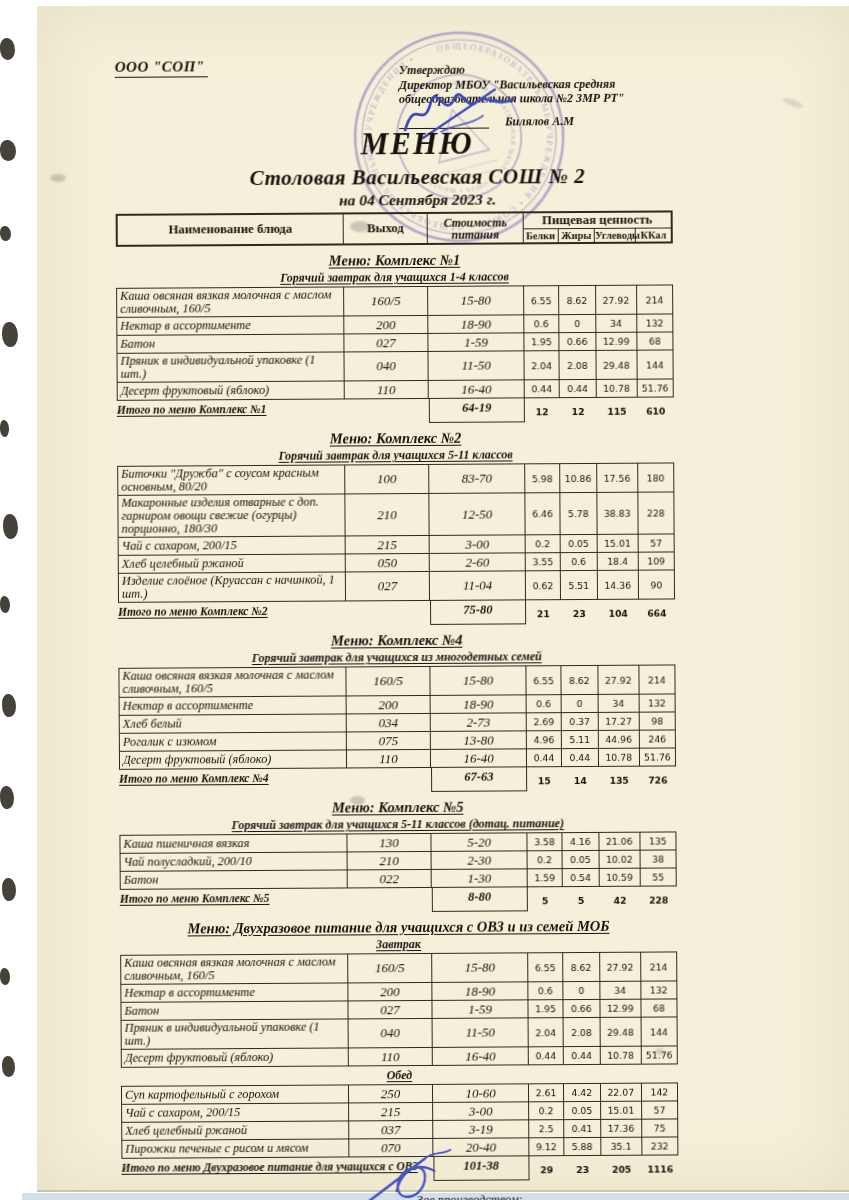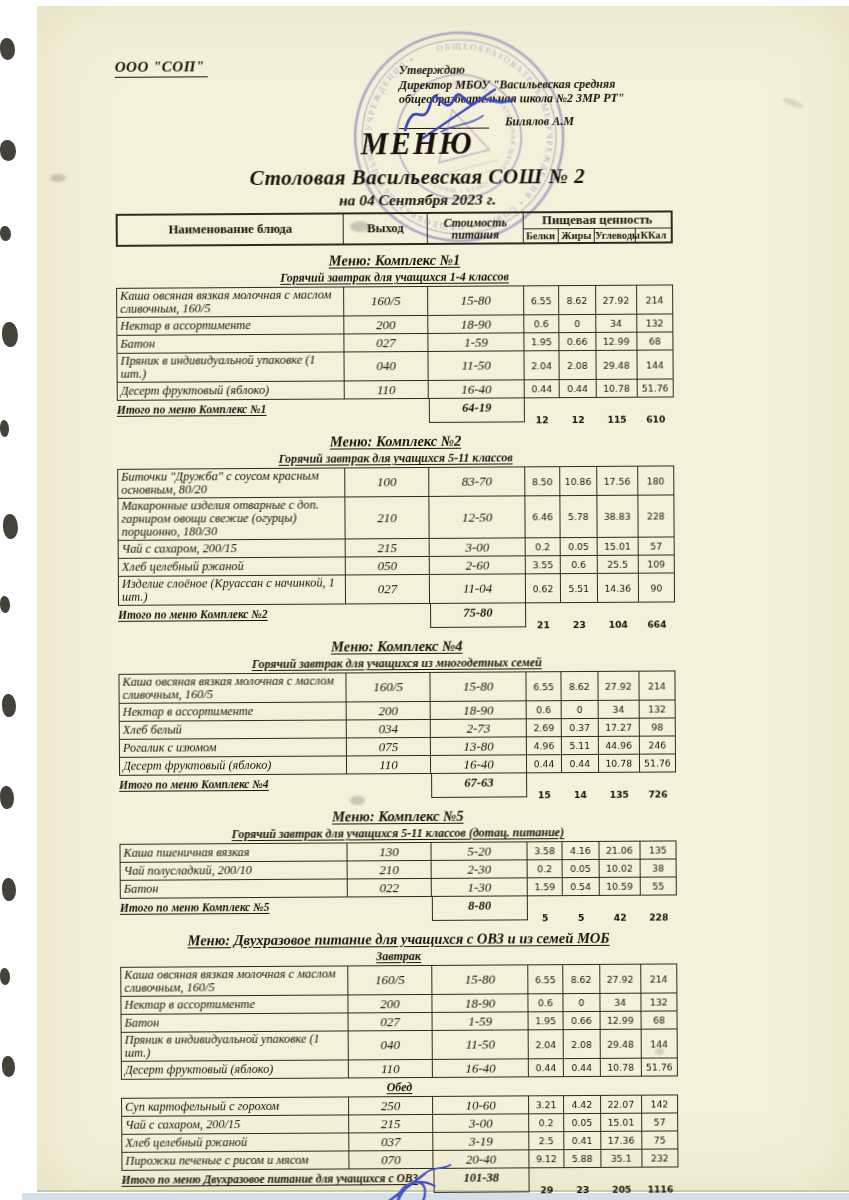--- a/index.html
+++ b/index.html
@@ -51,21 +51,21 @@
     text-decoration:underline;text-underline-offset:2px;margin:7px 0 2px;}
   .group-subtitle{text-align:center;font-size:12px;line-height:14px;font-weight:bold;font-style:italic;
     text-decoration:underline;text-underline-offset:2px;margin:2px 0 2px;}
 
   .total-row{display:flex;align-items:flex-start;margin-bottom:2px;}
   .total-row>*{box-sizing:border-box;}
   .total-label{width:56%;font-weight:bold;font-style:italic;font-size:11.5px;text-decoration:underline;
     text-underline-offset:2px;padding-top:3px;white-space:nowrap;}
   .total-cost{width:17.2%;border:1.6px solid #2c2921;border-top:none;text-align:center;font-weight:bold;
     font-style:italic;font-size:12.5px;height:24px;padding-top:2px;}
-  .total-val{text-align:center;font-family:"DejaVu Sans","Liberation Sans",sans-serif;font-weight:bold;font-size:9.3px;padding-top:16px;}
+  .total-val{text-align:center;font-family:"DejaVu Sans","Liberation Sans",sans-serif;font-weight:bold;font-size:9.3px;padding-top:8px;}
   .tw-p{width:6.3%;} .tw-f{width:6.6%;} .tw-c{width:7.4%;} .tw-k{width:6.5%;text-align:center;}
 
   .footer{margin-top:12px;padding-left:295px;font-size:12.5px;font-style:italic;position:relative;}
   .footer-row{display:flex;align-items:flex-end;margin-bottom:11px;}
   .f-label{margin-right:8px;}
   .f-line{width:150px;border-bottom:1.3px solid #17130c;height:10px;}
 </style>
 </head>
 <body>
 
@@ -247,21 +247,21 @@
               <col style="width: 6.3%;">
               <col style="width: 6.6%;">
               <col style="width: 7.4%;">
               <col style="width: 6.5%;">
             </colgroup>
             <tbody>
               <tr>
                 <td class="c-name">Биточки  "Дружба" с соусом красным основным, 80/20</td>
                 <td class="c-out">100</td>
                 <td class="c-cost">83-70</td>
-                <td class="c-p">8.50</td>
+                <td class="c-p">5.98</td>
                 <td class="c-f">10.86</td>
                 <td class="c-c">17.56</td>
                 <td class="c-k">180</td>
               </tr>
               <tr>
                 <td class="c-name">Макаронные изделия отварные с доп. гарниром  овощи свежие (огурцы) порционно, 180/30</td>
                 <td class="c-out">210</td>
                 <td class="c-cost">12-50</td>
                 <td class="c-p">6.46</td>
                 <td class="c-f">5.78</td>
@@ -276,21 +276,21 @@
                 <td class="c-f">0.05</td>
                 <td class="c-c">15.01</td>
                 <td class="c-k">57</td>
               </tr>
               <tr>
                 <td class="c-name">Хлеб  целебный ржаной</td>
                 <td class="c-out">050</td>
                 <td class="c-cost">2-60</td>
                 <td class="c-p">3.55</td>
                 <td class="c-f">0.6</td>
-                <td class="c-c">25.5</td>
+                <td class="c-c">18.4</td>
                 <td class="c-k">109</td>
               </tr>
               <tr>
                 <td class="c-name">Изделие слоёное (Круассан с начинкой, 1 шт.)</td>
                 <td class="c-out">027</td>
                 <td class="c-cost">11-04</td>
                 <td class="c-p">0.62</td>
                 <td class="c-f">5.51</td>
                 <td class="c-c">14.36</td>
                 <td class="c-k">90</td>
@@ -498,21 +498,21 @@
               <col style="width: 6.3%;">
               <col style="width: 6.6%;">
               <col style="width: 7.4%;">
               <col style="width: 6.5%;">
             </colgroup>
             <tbody>
               <tr>
                 <td class="c-name">Суп картофельный с горохом</td>
                 <td class="c-out">250</td>
                 <td class="c-cost">10-60</td>
-                <td class="c-p">3.21</td>
+                <td class="c-p">2.61</td>
                 <td class="c-f">4.42</td>
                 <td class="c-c">22.07</td>
                 <td class="c-k">142</td>
               </tr>
               <tr>
                 <td class="c-name">Чай с сахаром, 200/15</td>
                 <td class="c-out">215</td>
                 <td class="c-cost">3-00</td>
                 <td class="c-p">0.2</td>
                 <td class="c-f">0.05</td>

